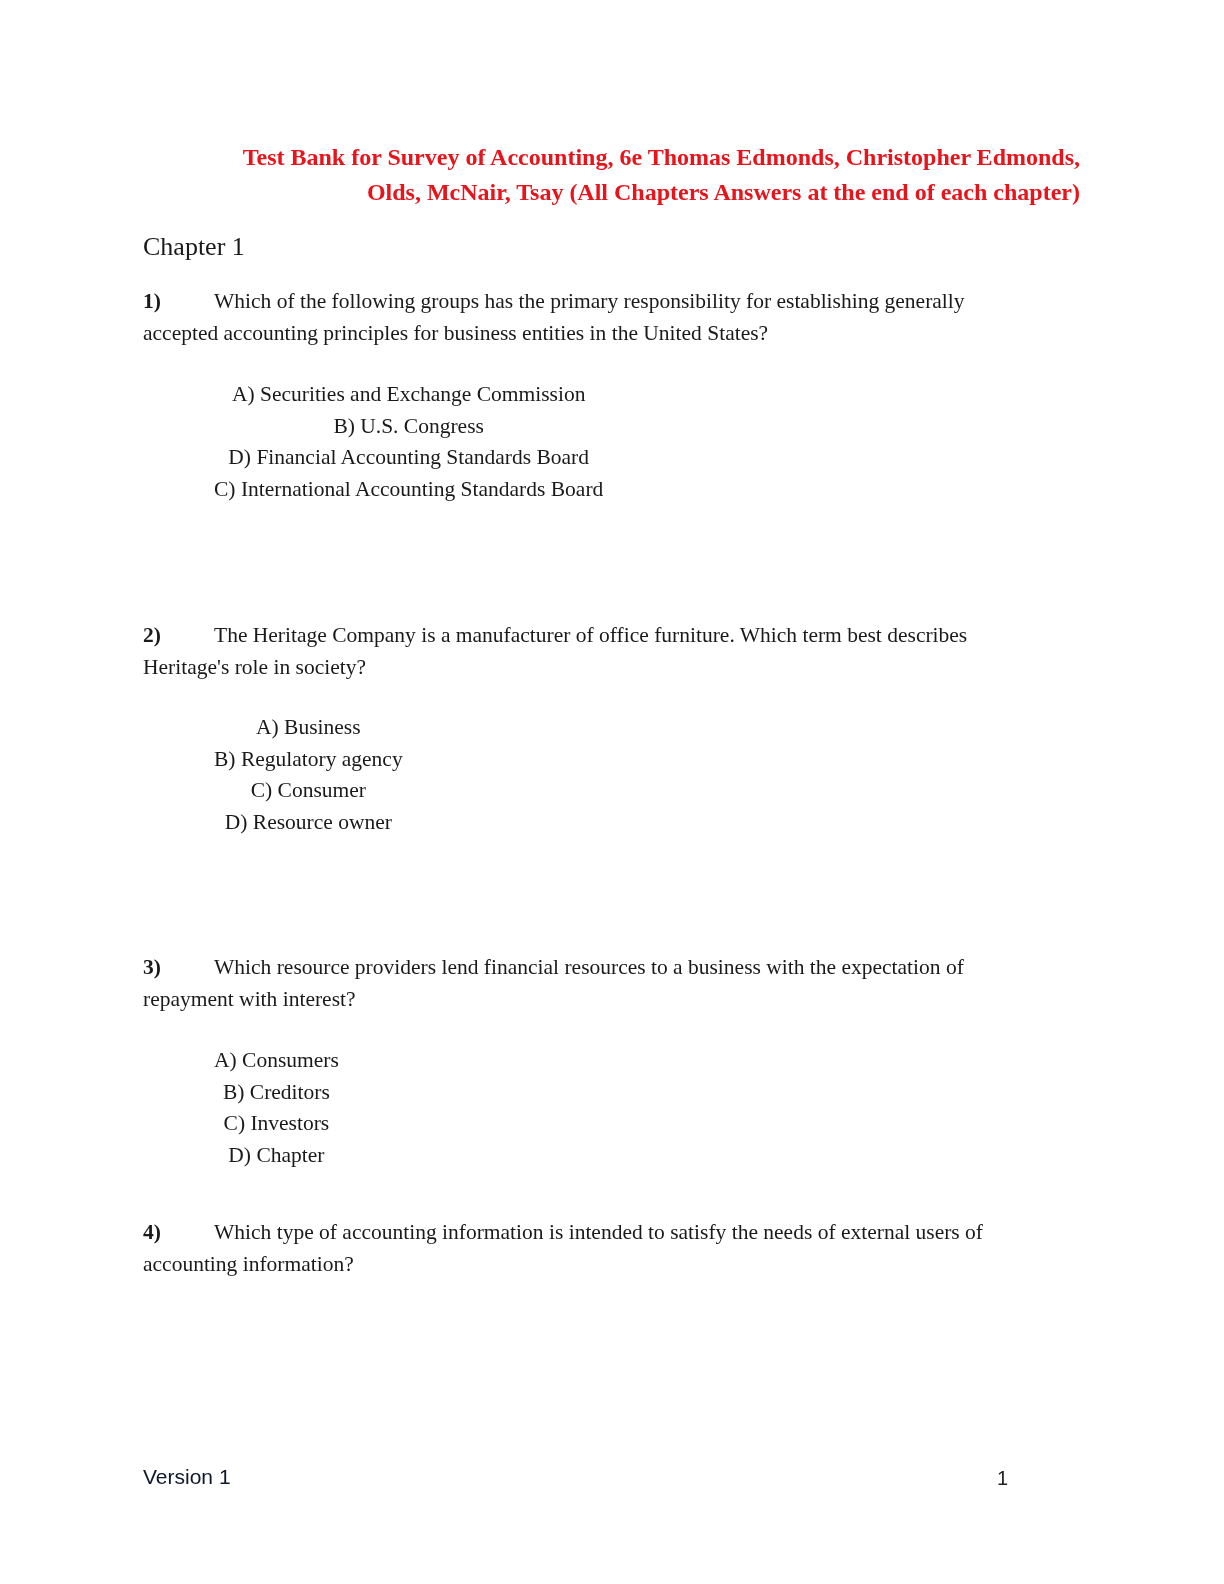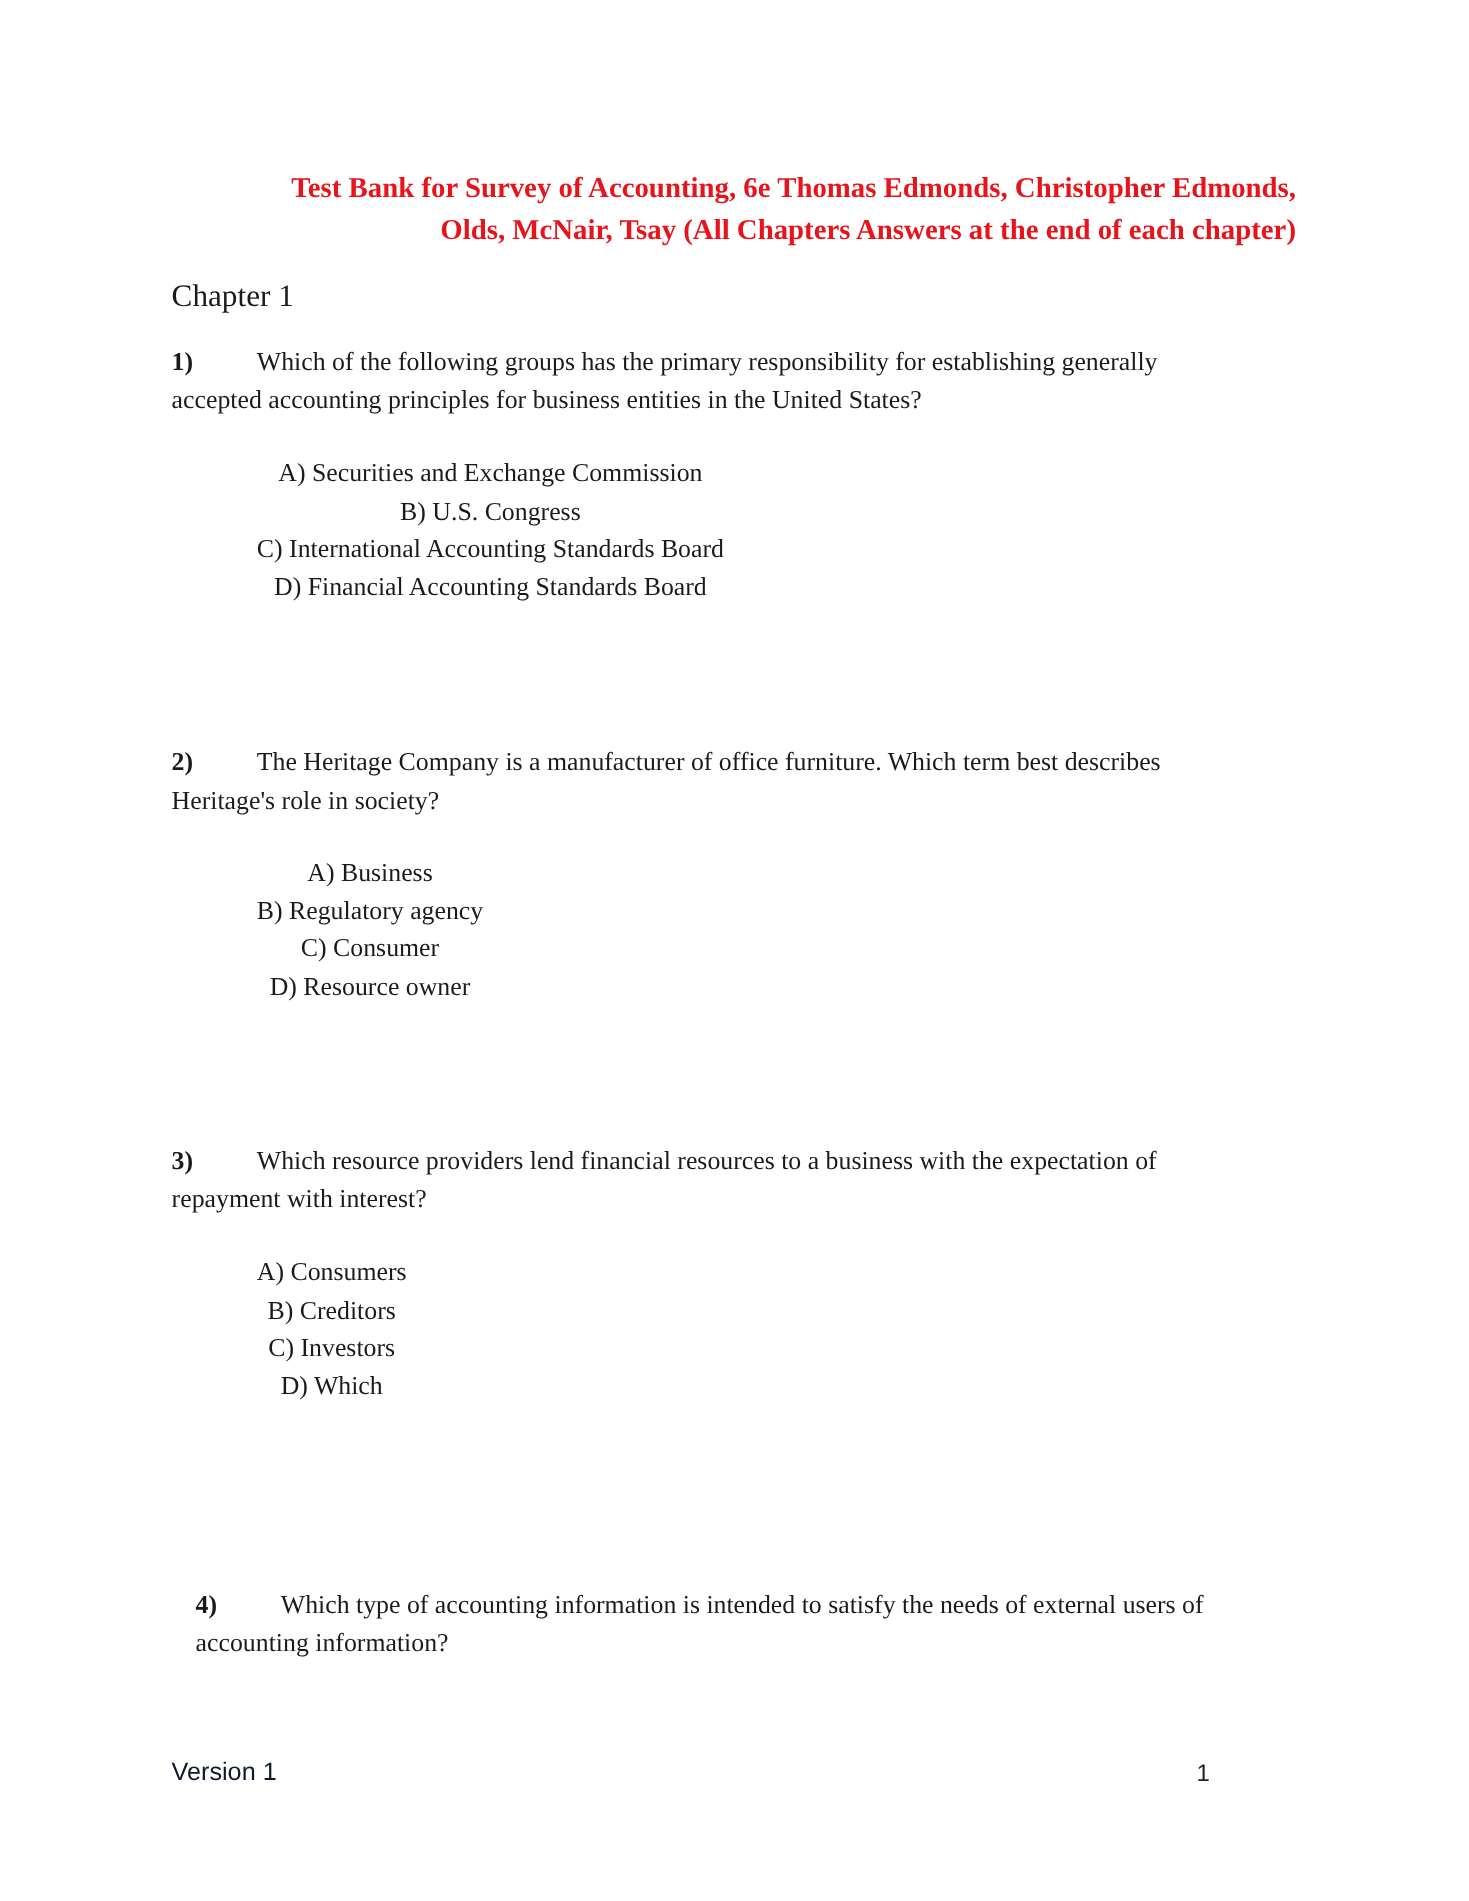--- a/index.html
+++ b/index.html
@@ -97,22 +97,22 @@
 
   <div class="question" style="top:285px;">
     <div class="q-line">
       <span class="q-num">1)</span><span>Which of the following groups has the primary responsibility for establishing generally</span>
     </div>
     <div class="q-line">accepted accounting principles for business entities in the United States?</div>
   </div>
   <div class="options" style="top:379px;">
     <div class="option">A) Securities and Exchange Commission</div>
     <div class="option">B) U.S. Congress</div>
+    <div class="option">D) Financial Accounting Standards Board</div>
     <div class="option">C) International Accounting Standards Board</div>
-    <div class="option">D) Financial Accounting Standards Board</div>
   </div>
 
   <div class="question" style="top:619px;">
     <div class="q-line">
       <span class="q-num">2)</span><span>The Heritage Company is a manufacturer of office furniture. Which term best describes</span>
     </div>
     <div class="q-line">Heritage's role in society?</div>
   </div>
   <div class="options" style="top:712px;">
     <div class="option">A) Business</div>
@@ -124,24 +124,24 @@
   <div class="question" style="top:951px;">
     <div class="q-line">
       <span class="q-num">3)</span><span>Which resource providers lend financial resources to a business with the expectation of</span>
     </div>
     <div class="q-line">repayment with interest?</div>
   </div>
   <div class="options" style="top:1045px;">
     <div class="option">A) Consumers</div>
     <div class="option">B) Creditors</div>
     <div class="option">C) Investors</div>
-    <div class="option">D) Which</div>
+    <div class="option">D) Chapter</div>
   </div>
 
-  <div class="question" style="top:1321px;margin-left:20px;">
+  <div class="question" style="top:1216px;">
     <div class="q-line">
       <span class="q-num">4)</span><span>Which type of accounting information is intended to satisfy the needs of external users of</span>
     </div>
     <div class="q-line">accounting information?</div>
   </div>
 
   <div class="footer-left">Version 1</div>
   <div class="footer-right">1</div>
 
 </div>

